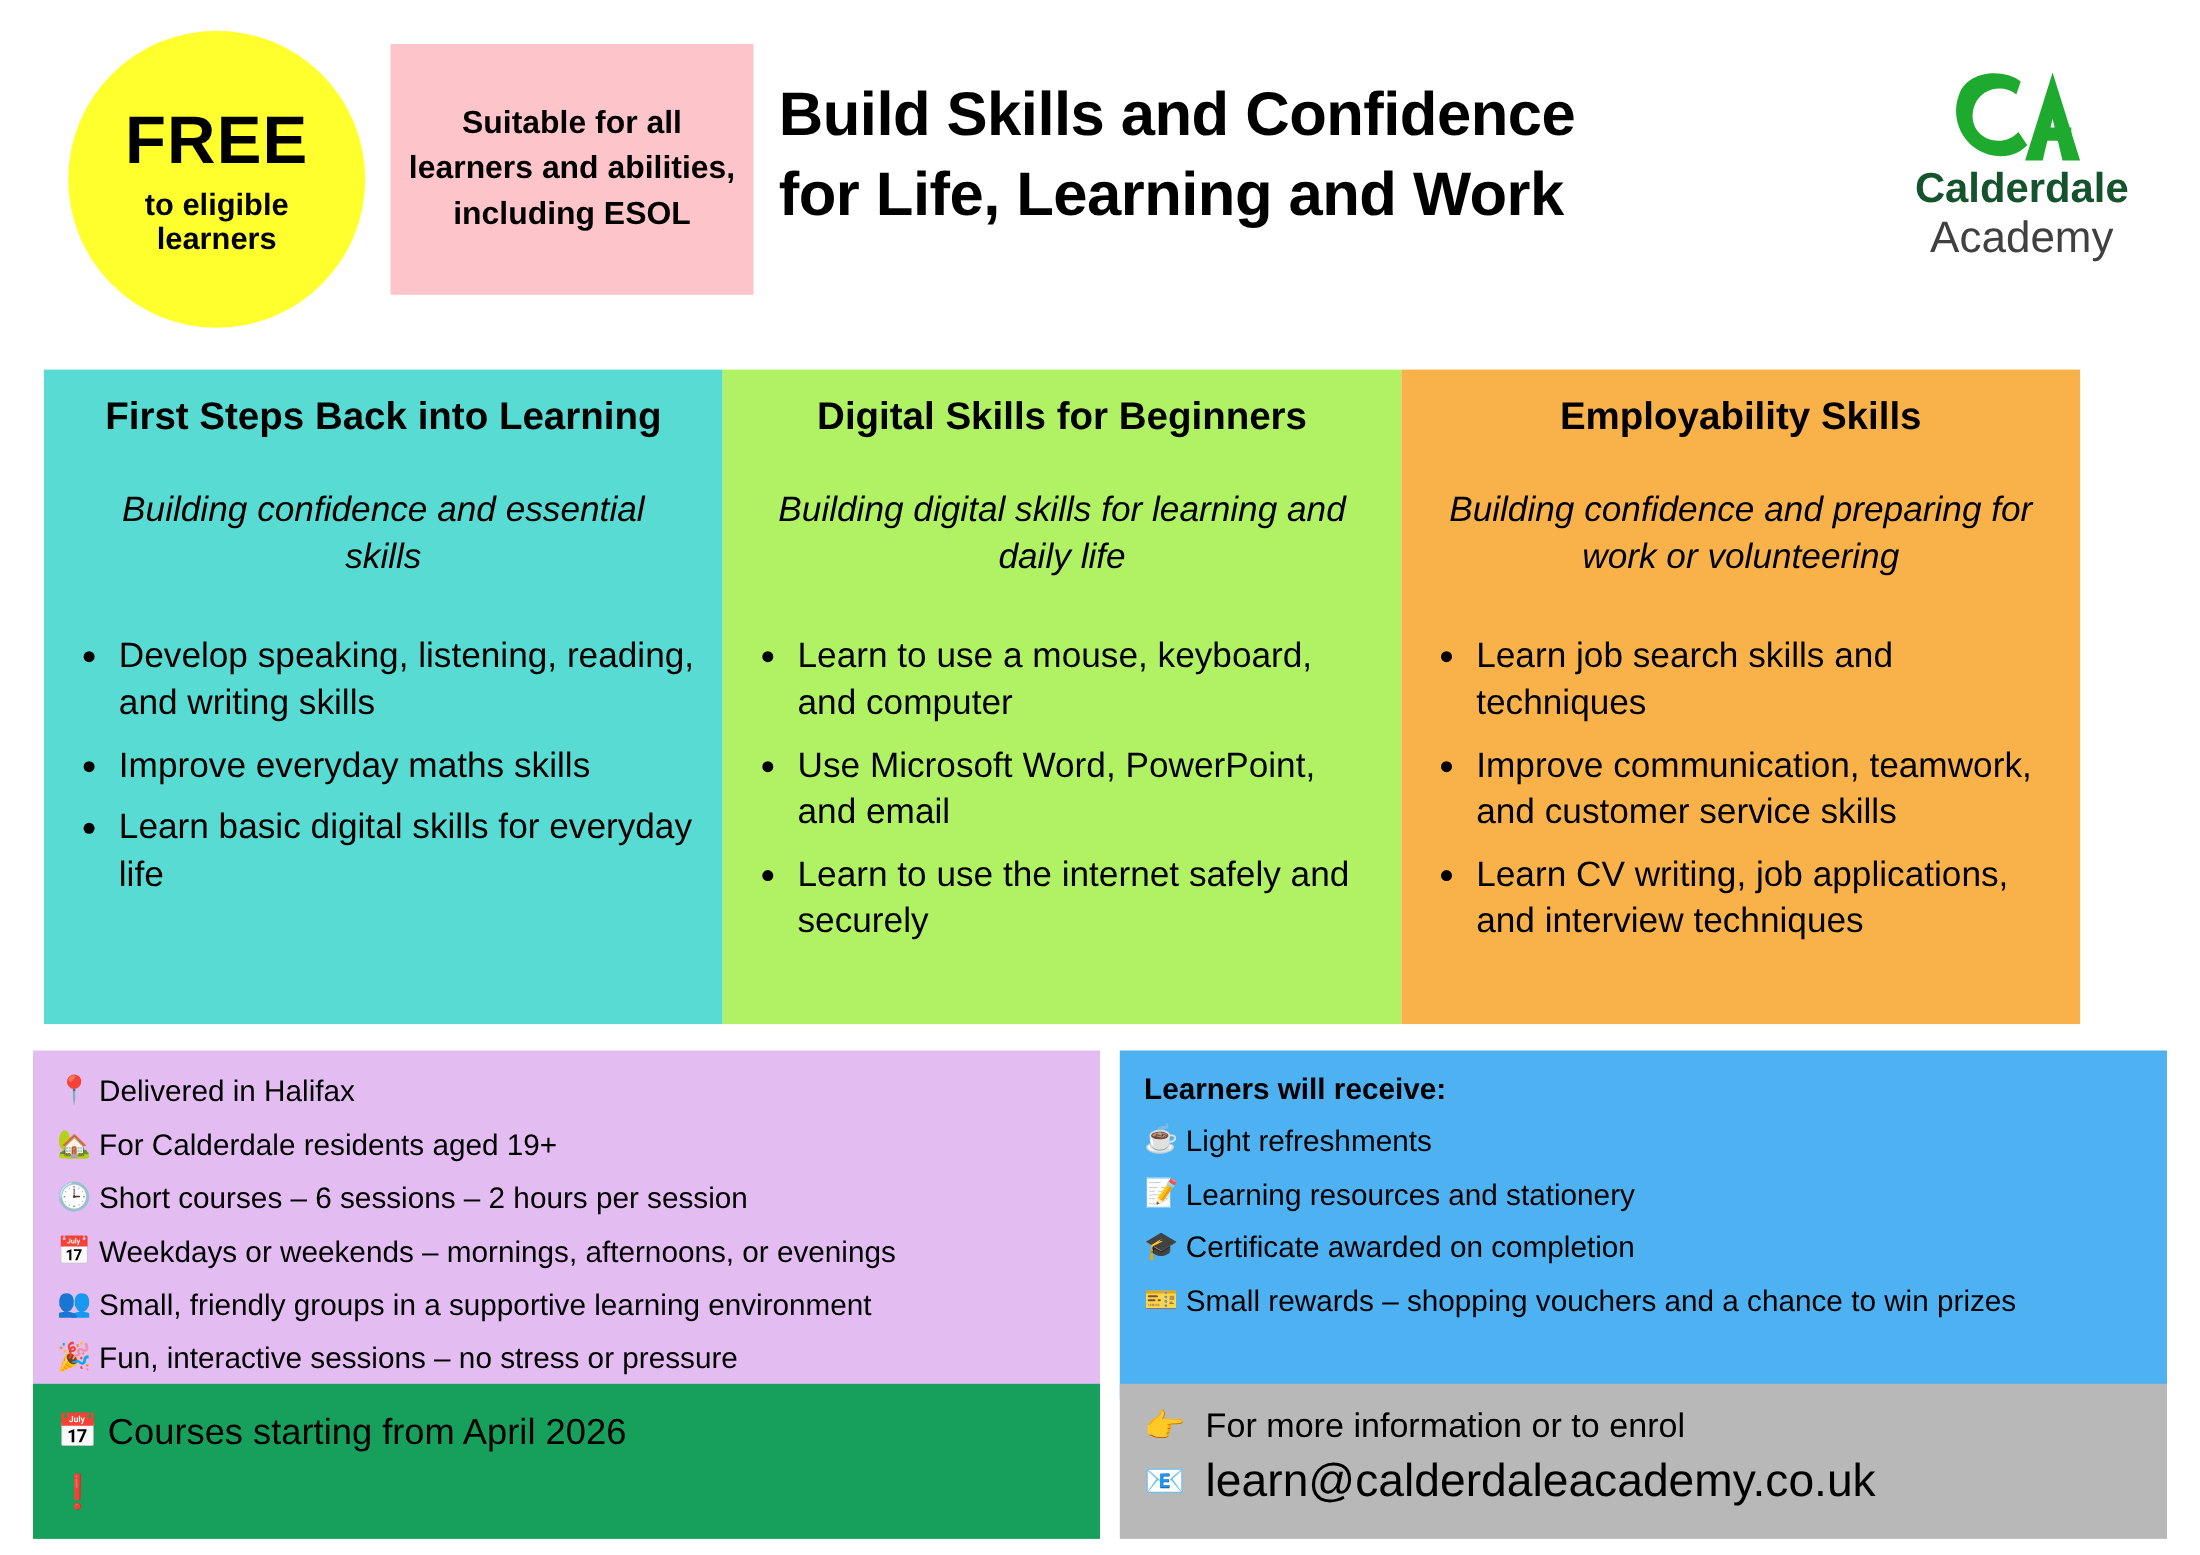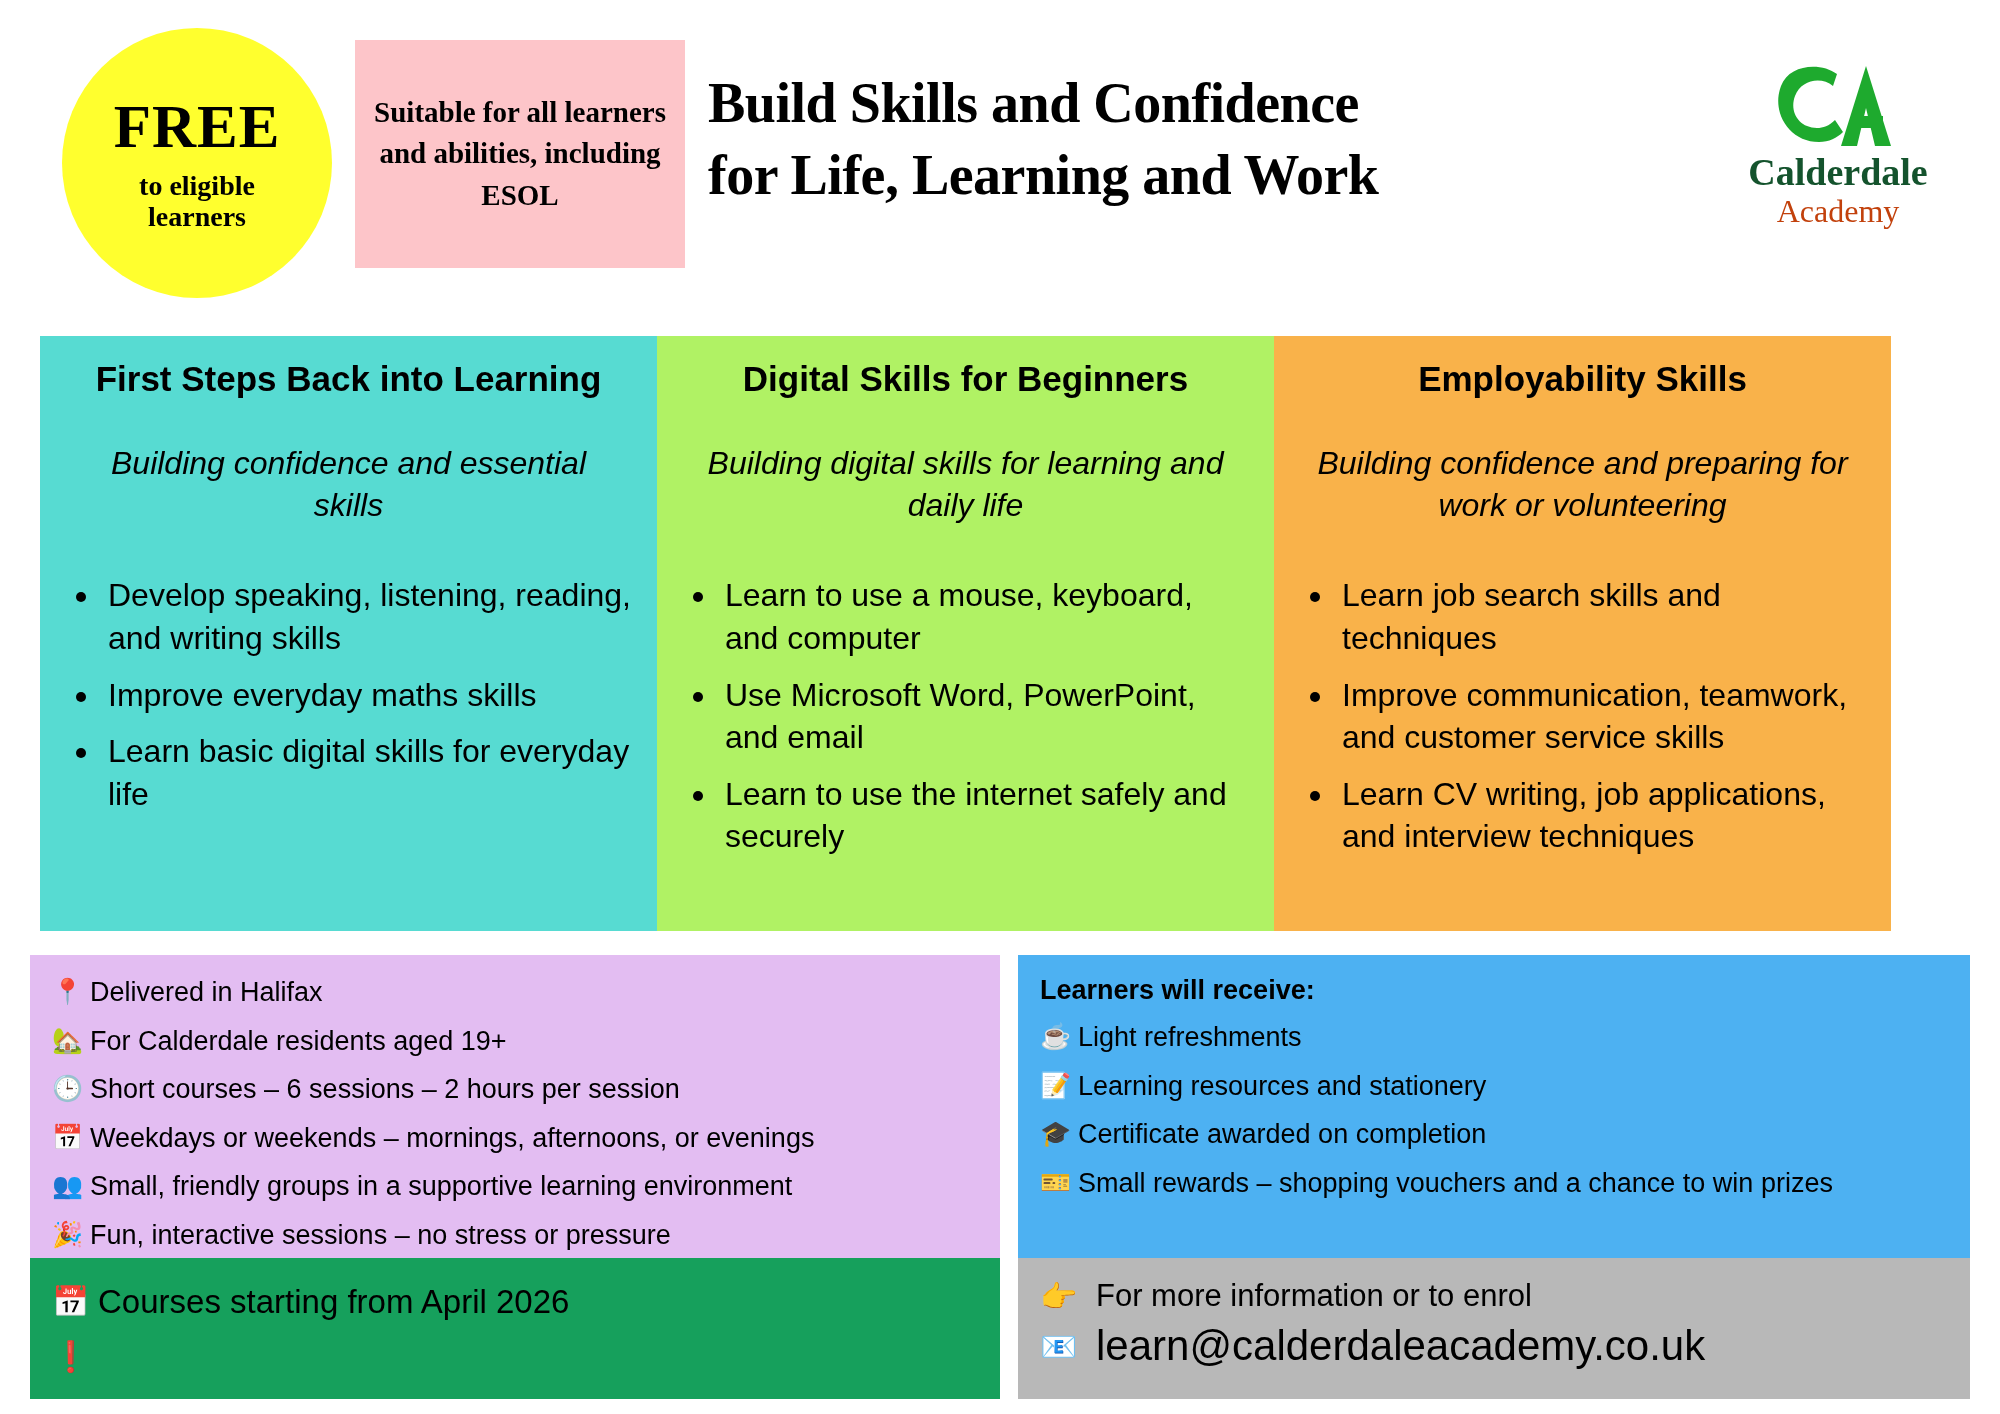--- a/index.html
+++ b/index.html
@@ -19,21 +19,20 @@
     width: 2000px;
     height: 1414px;
     box-sizing: border-box;
     padding: 0;
   }
 
   
   .header {
     position: relative;
     height: 305px;
-    font-family: Liberation Serif, serif;
   }
   .free-badge {
     position: absolute;
     left: 62px;
     top: 28px;
     width: 270px;
     height: 270px;
     border-radius: 50%;
     background: #ffff2e;
     display: flex;
@@ -96,22 +95,22 @@
     justify-content: center;
   }
   .logo .logo-name {
     font-size: 38px;
     font-weight: bold;
     color: #14532d;
     line-height: 1.1;
     margin-top: 2px;
   }
   .logo .logo-sub {
-    font-size: 32px;
-    color: #c2410c;
+    font-size: 40px;
+    color: #404040;
     line-height: 1.1;
   }
 
   
   .columns {
     position: absolute;
     top: 336px;
     left: 40px;
     width: 1922px;
     display: flex;

